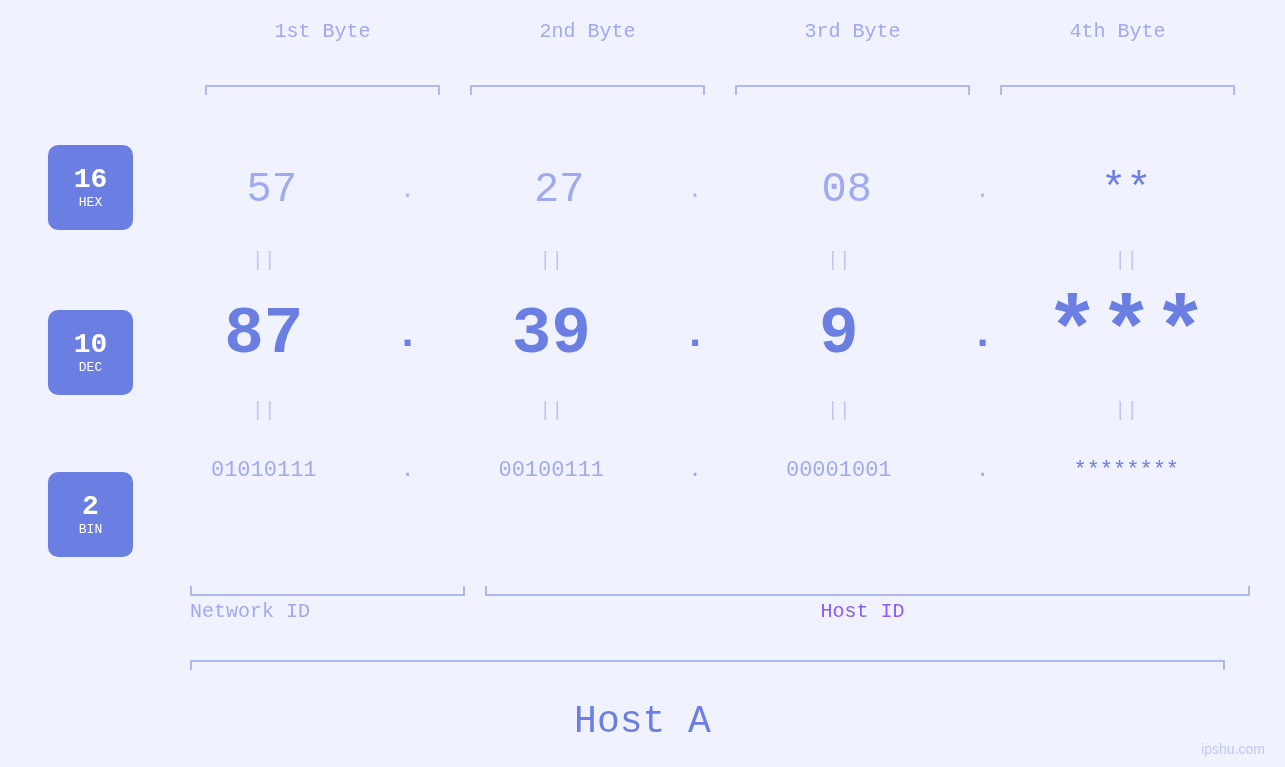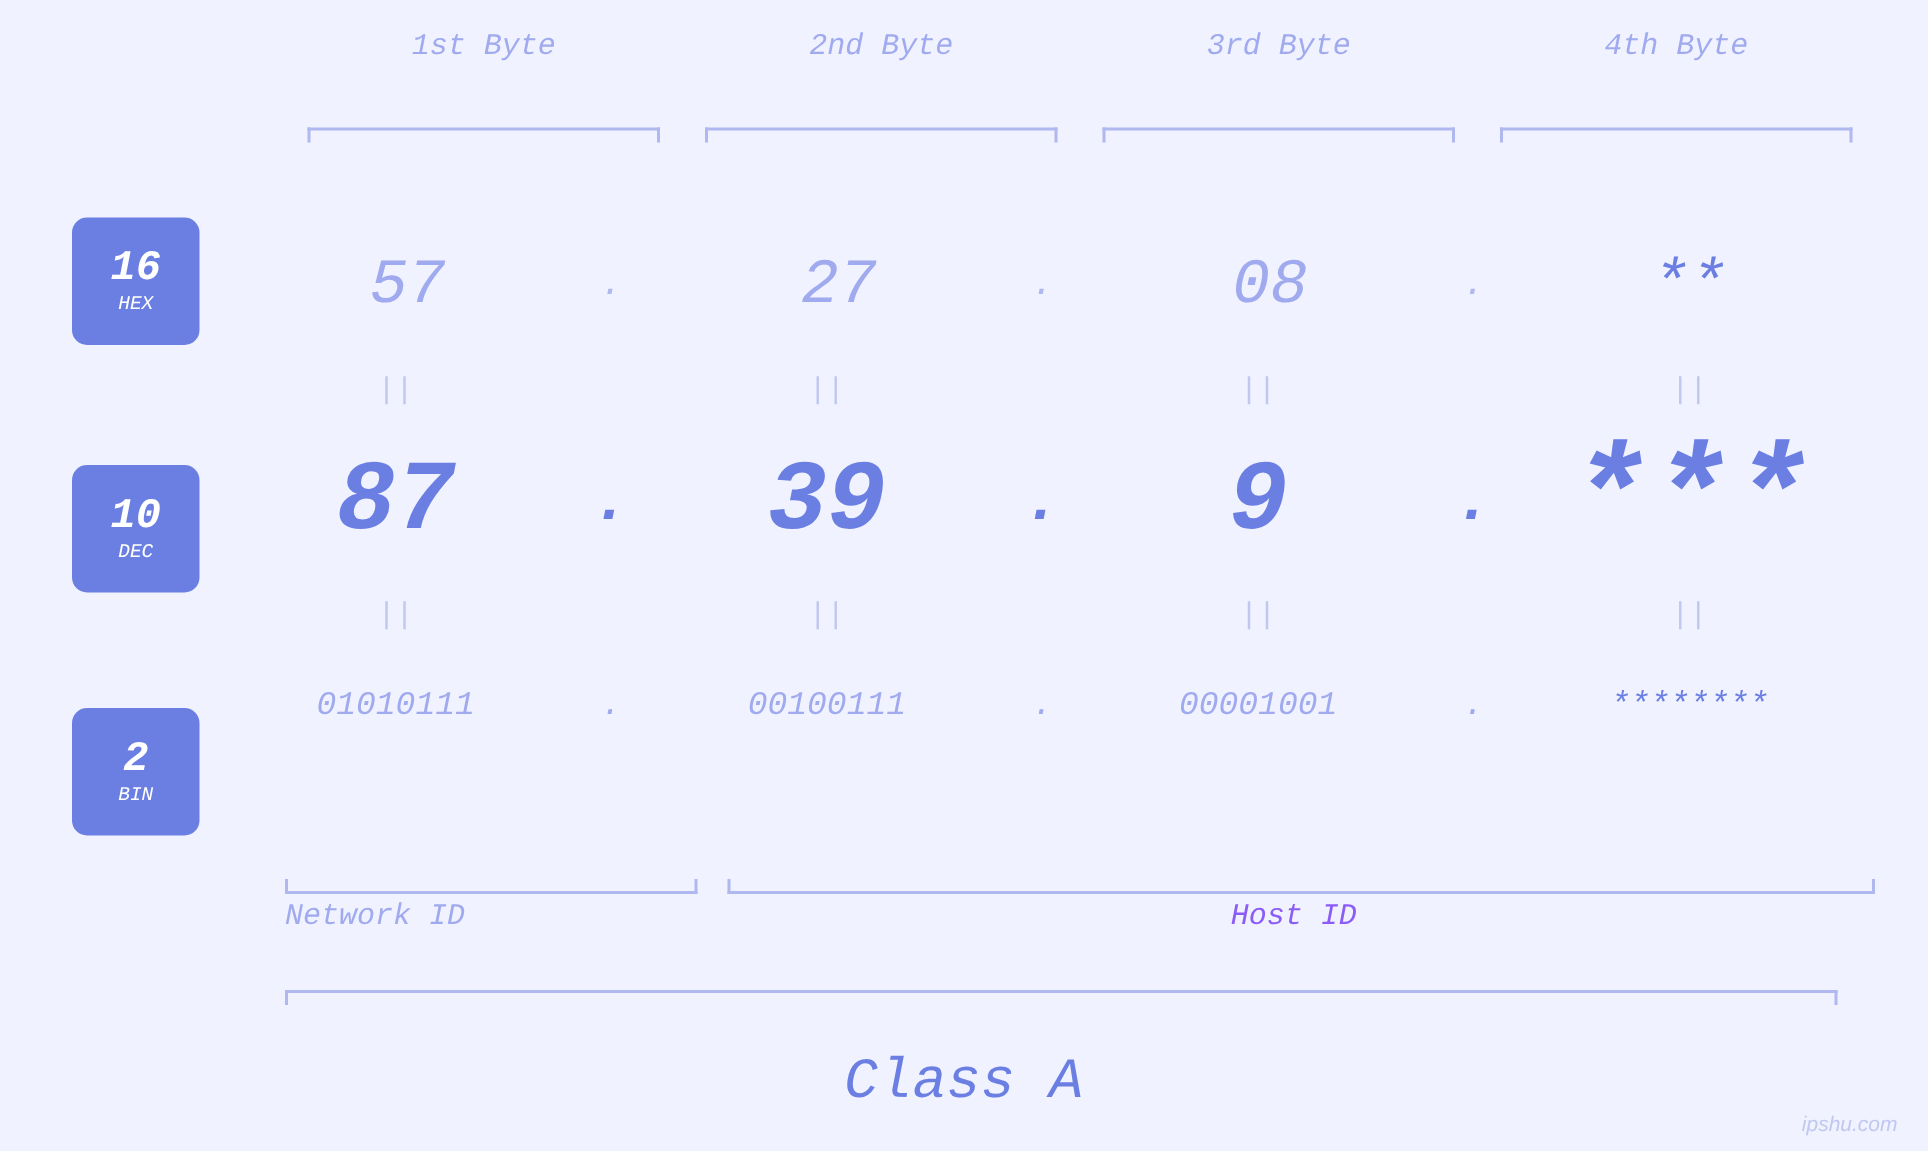--- a/index.html
+++ b/index.html
@@ -18,21 +18,20 @@
     }
 
     .main-container {
       width: 1285px;
       height: 767px;
       position: relative;
       display: flex;
       flex-direction: column;
       align-items: flex-start;
       padding: 20px 12px;
-      font-style: italic;
     }
 
     
     .badge {
       width: 85px;
       height: 85px;
       background-color: #6b7fe3;
       border-radius: 10px;
       display: flex;
       flex-direction: column;
@@ -484,17 +483,17 @@
     </div>
   </div>
 
   <div class="bracket-labels">
     <div class="net-label">Network ID</div>
     <div class="host-label">Host ID</div>
   </div>
 
   <div class="class-bracket"></div>
 
-  <div class="class-label">Class A</div>
+  <div class="class-label">Host A</div>
 
   <div class="watermark">ipshu.com</div>
 
 </div>
 
 </body></html>

